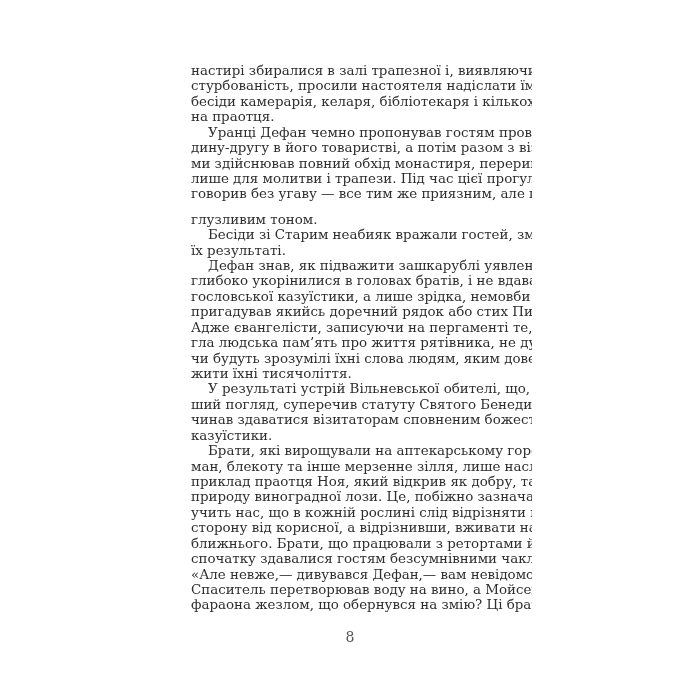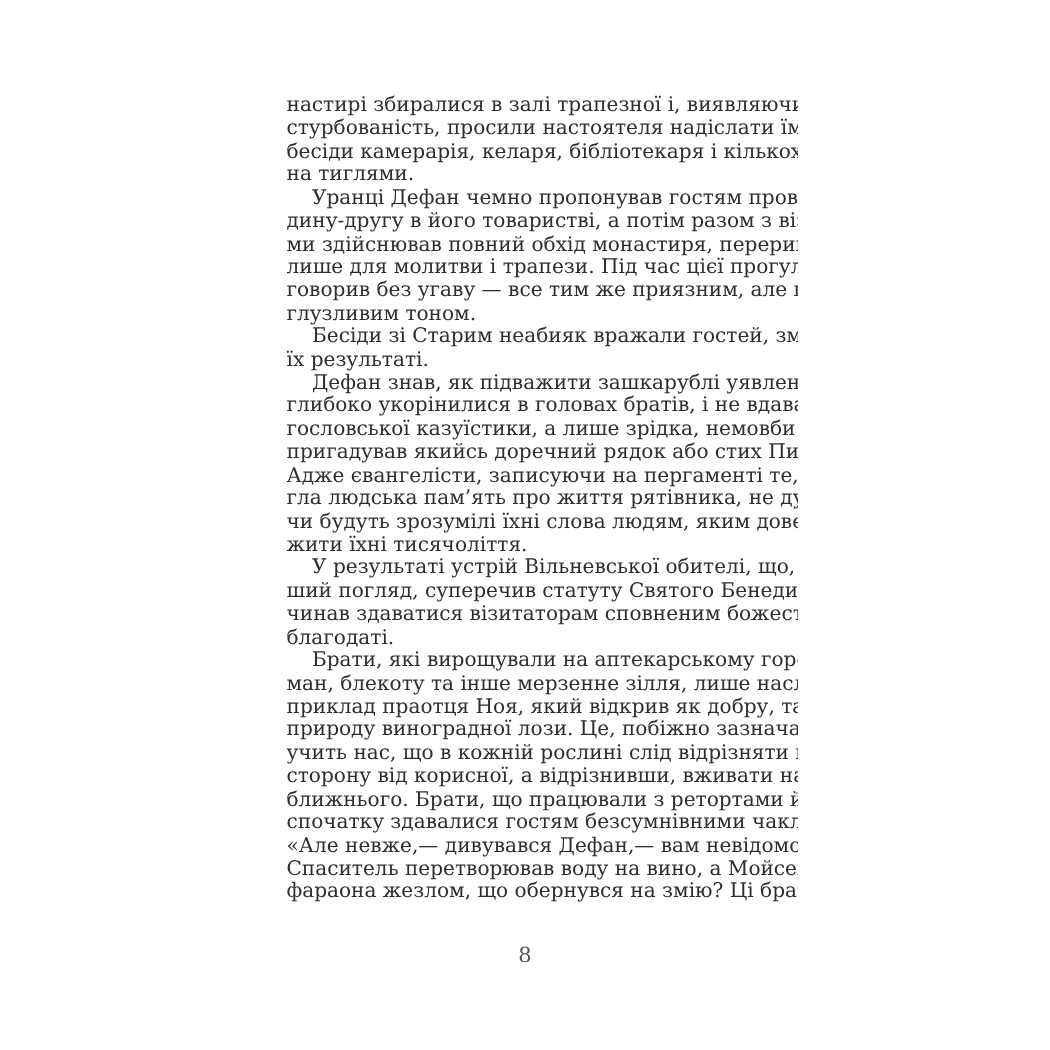--- a/index.html
+++ b/index.html
@@ -36,41 +36,41 @@
   }
 </style>
 </head>
 <body>
 
 <div class="page">
   <div class="text-block" id="text-block">
       <span class="line" style="height: 15.4286px; line-height: 15.4286px;">настирі збиралися в залі трапезної і, виявляючи глибоку</span>
       <span class="line" style="height: 15.4286px; line-height: 15.4286px;">стурбованість, просили настоятеля надіслати їм для спів-</span>
       <span class="line" style="height: 15.4286px; line-height: 15.4286px;">бесіди камерарія, келаря, бібліотекаря і кількох братів</span>
-      <span class="line last" style="height: 15.4286px; line-height: 15.4286px;">на тиглями.</span>
+      <span class="line last" style="height: 15.4286px; line-height: 15.4286px;">на праотця.</span>
       <span class="line indent" style="height: 15.4286px; line-height: 15.4286px;">Уранці Дефан чемно пропонував гостям провести го-</span>
       <span class="line" style="height: 15.4286px; line-height: 15.4286px;">дину-другу в його товаристві, а потім разом з візитатора-</span>
       <span class="line" style="height: 15.4286px; line-height: 15.4286px;">ми здійснював повний обхід монастиря, перериваючись</span>
       <span class="line" style="height: 15.4286px; line-height: 15.4286px;">лише для молитви і трапези. Під час цієї прогулянки він</span>
       <span class="line" style="height: 15.4286px; line-height: 15.4286px;">говорив без угаву — все тим же приязним, але почасти</span>
-      <span class="line last" style="height: 15.4286px; line-height: 15.4286px;">глузливим тоном.</span>
+      <span class="line last" style="height: 15.4286px; line-height: 15.4286px; margin-top: 10px;">глузливим тоном.</span>
       <span class="line indent" style="height: 15.4286px; line-height: 15.4286px;">Бесіди зі Старим неабияк вражали гостей, змушуючи</span>
       <span class="line last" style="height: 15.4286px; line-height: 15.4286px;">їх результаті.</span>
       <span class="line indent" style="height: 15.4286px; line-height: 15.4286px;">Дефан знав, як підважити зашкарублі уявлення, що</span>
       <span class="line" style="height: 15.4286px; line-height: 15.4286px;">глибоко укорінилися в головах братів, і не вдавався до бо-</span>
       <span class="line" style="height: 15.4286px; line-height: 15.4286px;">гословської казуїстики, а лише зрідка, немовби мимохіть,</span>
       <span class="line" style="height: 15.4286px; line-height: 15.4286px;">пригадував якийсь доречний рядок або стих Писання.</span>
       <span class="line" style="height: 15.4286px; line-height: 15.4286px;">Адже євангелісти, записуючи на пергаменті те, що збере-</span>
       <span class="line" style="height: 15.4286px; line-height: 15.4286px;">гла людська пам’ять про життя рятівника, не дуже дбали,</span>
       <span class="line" style="height: 15.4286px; line-height: 15.4286px;">чи будуть зрозумілі їхні слова людям, яким доведеться</span>
       <span class="line last" style="height: 15.4286px; line-height: 15.4286px;">жити їхні тисячоліття.</span>
       <span class="line indent" style="height: 15.4286px; line-height: 15.4286px;">У результаті устрій Вільневської обителі, що, на пер-</span>
       <span class="line" style="height: 15.4286px; line-height: 15.4286px;">ший погляд, суперечив статуту Святого Бенедикта, по-</span>
       <span class="line" style="height: 15.4286px; line-height: 15.4286px;">чинав здаватися візитаторам сповненим божественної</span>
-      <span class="line last" style="height: 15.4286px; line-height: 15.4286px;">благодаті.</span>
+      <span class="line last" style="height: 15.4286px; line-height: 15.4286px;">казуїстики.</span>
       <span class="line indent" style="height: 15.4286px; line-height: 15.4286px;">Брати, які вирощували на аптекарському городі дур-</span>
       <span class="line" style="height: 15.4286px; line-height: 15.4286px;">ман, блекоту та інше мерзенне зілля, лише наслідували</span>
       <span class="line" style="height: 15.4286px; line-height: 15.4286px;">приклад праотця Ноя, який відкрив як добру, так і згубну</span>
       <span class="line" style="height: 15.4286px; line-height: 15.4286px;">природу виноградної лози. Це, побіжно зазначав Дефан,</span>
       <span class="line" style="height: 15.4286px; line-height: 15.4286px;">учить нас, що в кожній рослині слід відрізняти погану</span>
       <span class="line" style="height: 15.4286px; line-height: 15.4286px;">сторону від корисної, а відрізнивши, вживати на благо</span>
       <span class="line" style="height: 15.4286px; line-height: 15.4286px;">ближнього. Брати, що працювали з ретортами й тиглями,</span>
       <span class="line" style="height: 15.4286px; line-height: 15.4286px;">спочатку здавалися гостям безсумнівними чаклунами.</span>
       <span class="line" style="height: 15.4286px; line-height: 15.4286px;">«Але невже,— дивувався Дефан,— вам невідомо, як сам</span>
       <span class="line" style="height: 15.4286px; line-height: 15.4286px;">Спаситель перетворював воду на вино, а Мойсей уразив</span>

